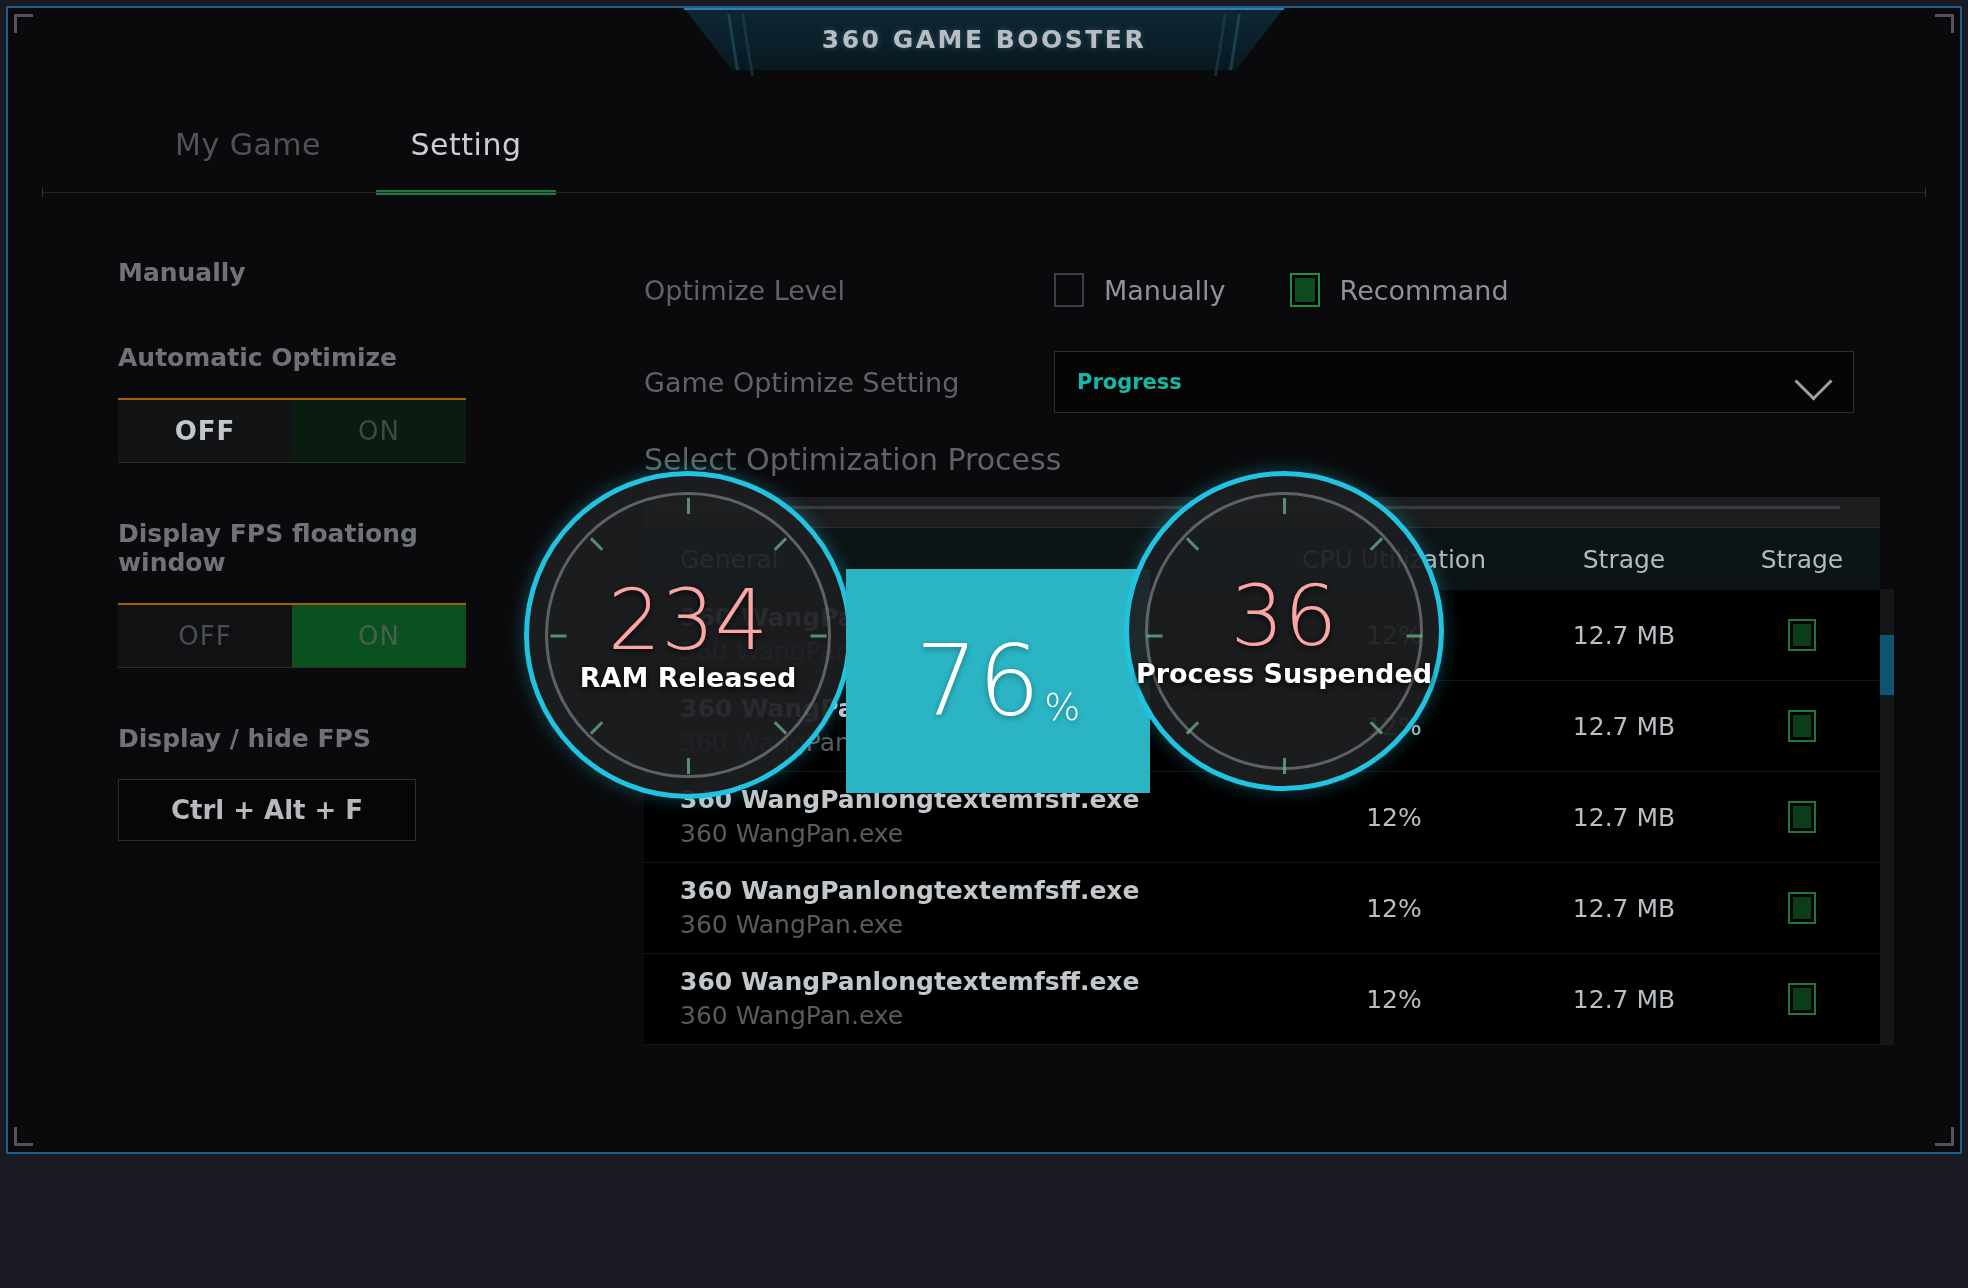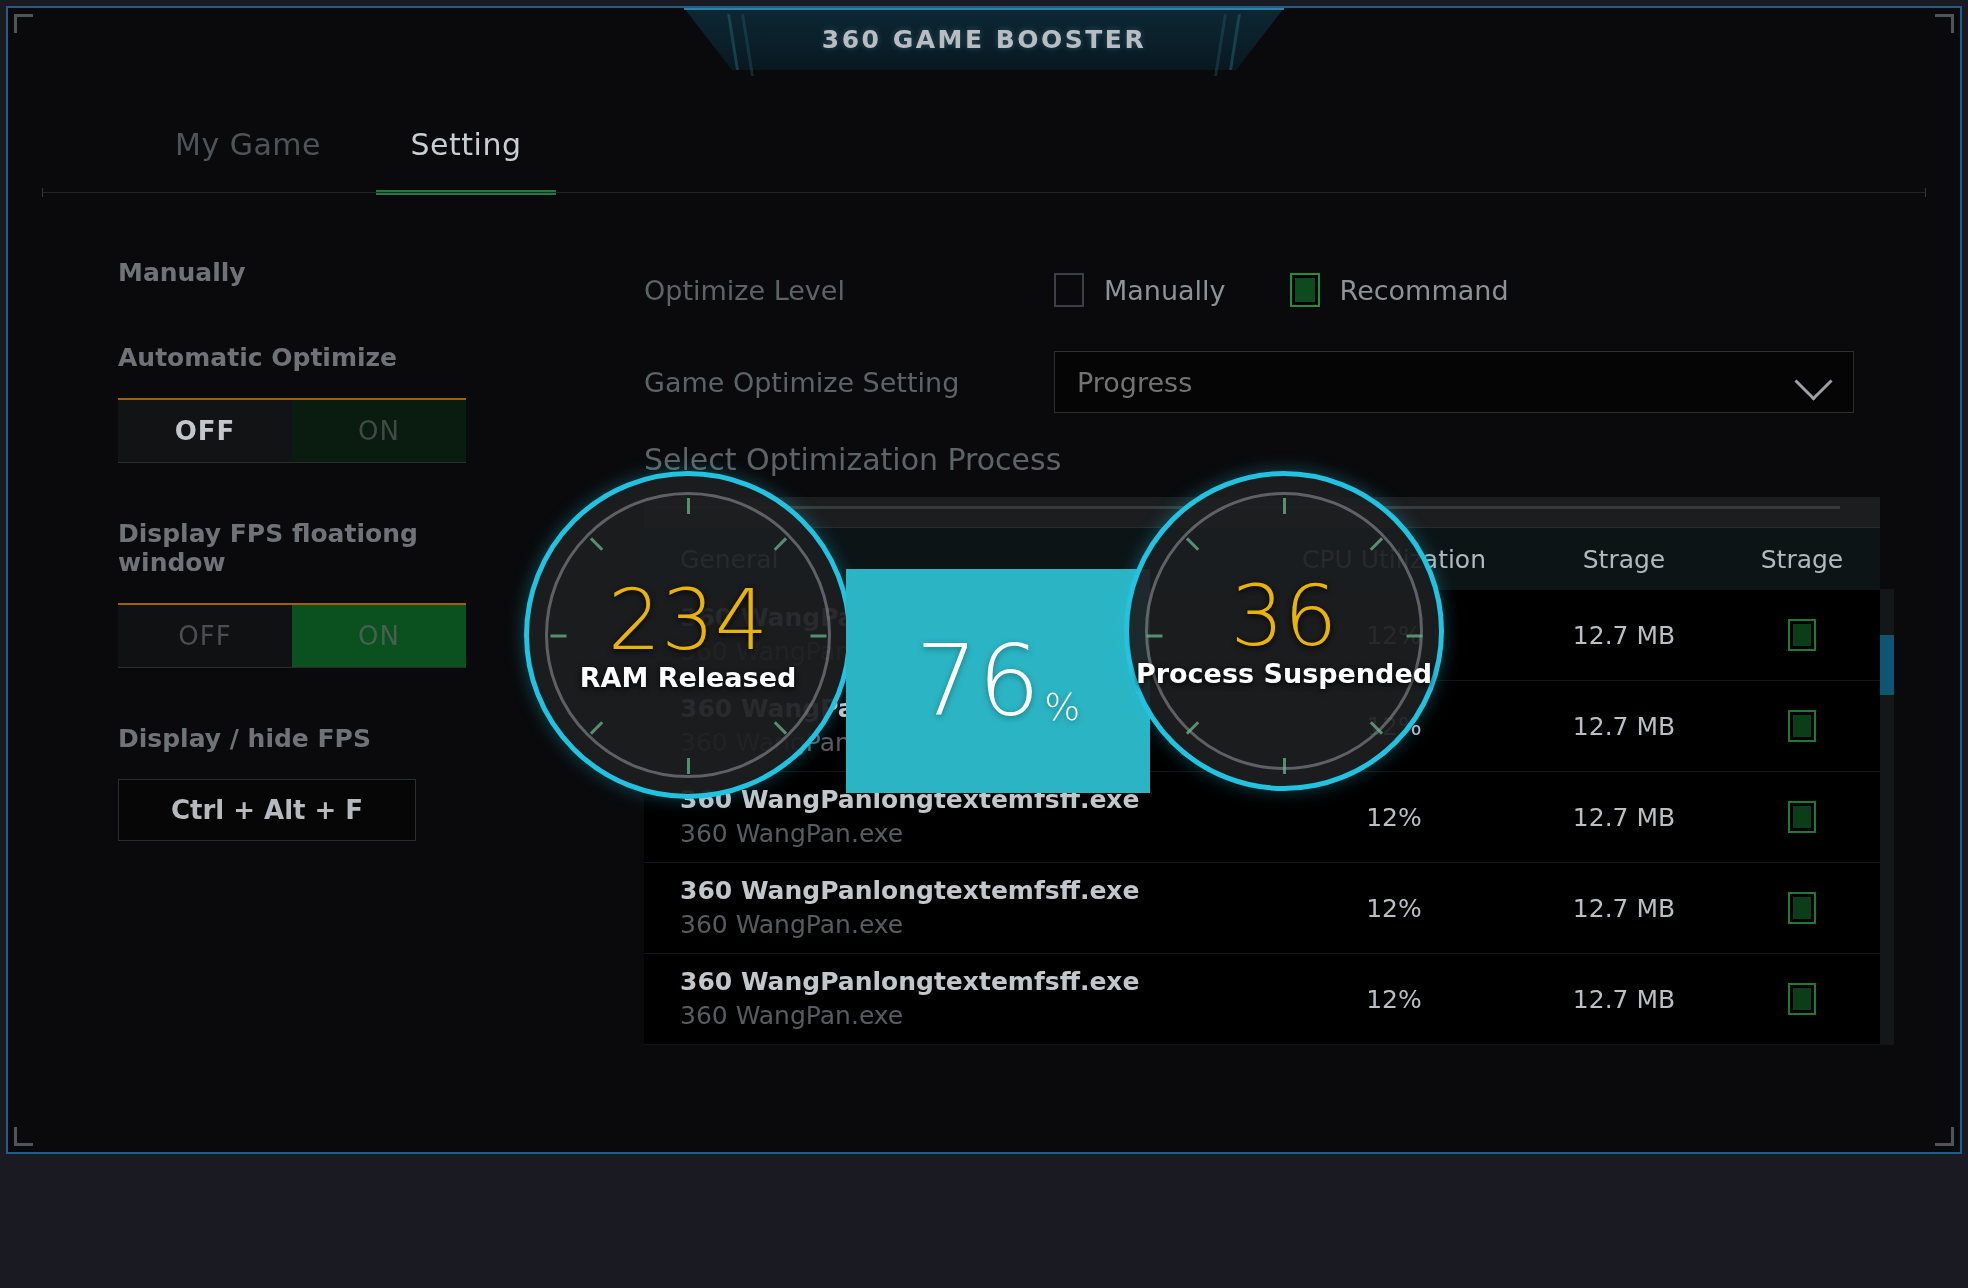--- a/index.html
+++ b/index.html
@@ -252,23 +252,24 @@
     width: 800px;
     height: 62px;
     background: #050506;
     border: 1px solid #2b2e32;
     box-sizing: border-box;
     display: flex;
     align-items: center;
     cursor: pointer;
   }
   #dropdown-value {
-    color: #737373;
-    font-size: 27px;
+    color: #14b8a6;
+    font-size: 21px;
     padding-left: 22px;
+    font-weight: bold;
   }
   #dropdown-chevron {
     position: absolute;
     right: 26px;
     top: 50%;
     width: 24px;
     height: 24px;
     margin-top: -14px;
     border-right: 3px solid #9ca1a6;
     border-bottom: 3px solid #9ca1a6;
@@ -412,21 +413,21 @@
     left: 50%;
     top: 22px;
     width: 3px;
     height: 16px;
     margin-left: -1.5px;
     background: rgba(110,180,140,.75);
     transform-origin: 50% 138px;
   }
   .gauge-value {
     position: relative;
-    color: #eab308;
+    color: #fca5a5;
     font-size: 84px;
     font-weight: 300;
     line-height: 1;
     text-shadow: 0 2px 6px rgba(0,0,0,.9);
     z-index: 2;
   }
   .gauge-caption {
     position: relative;
     color: #ffffff;
     font-size: 27px;

